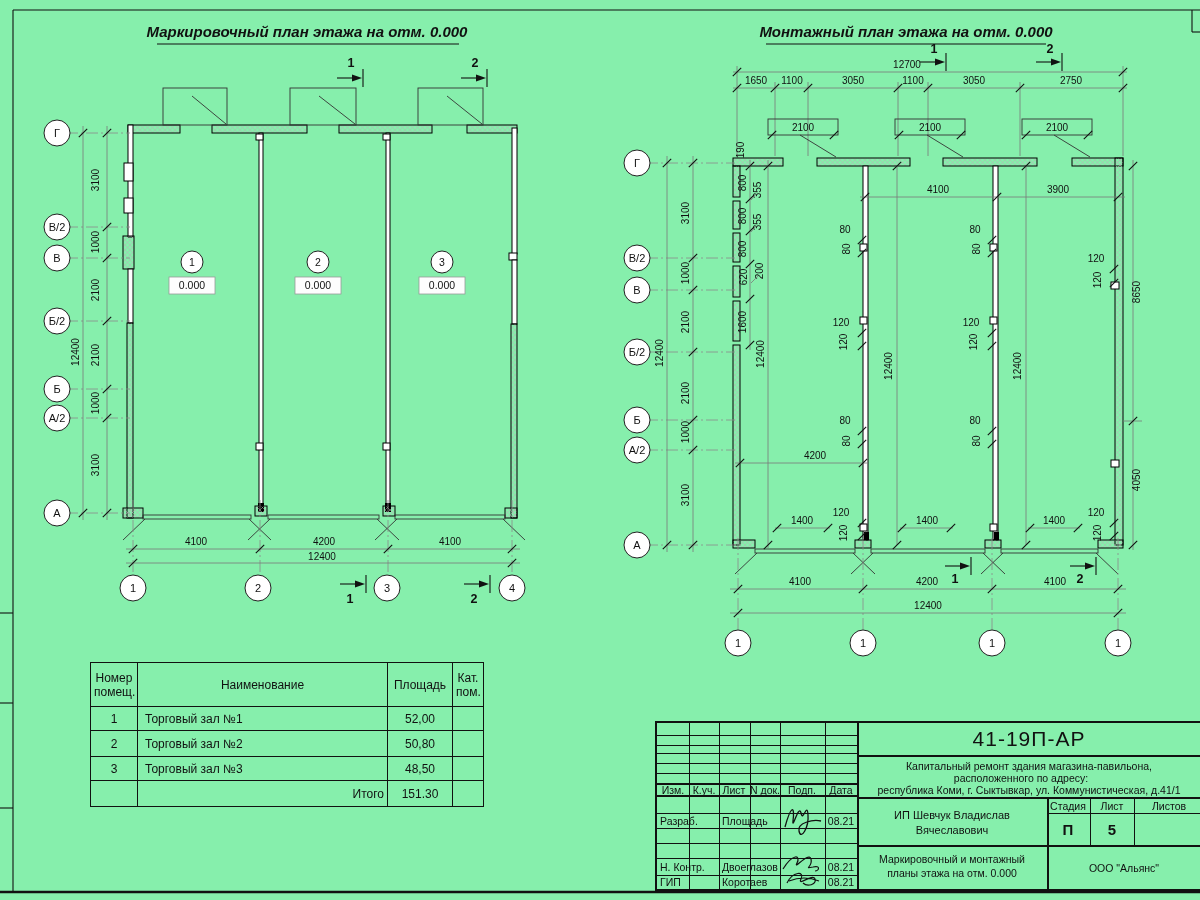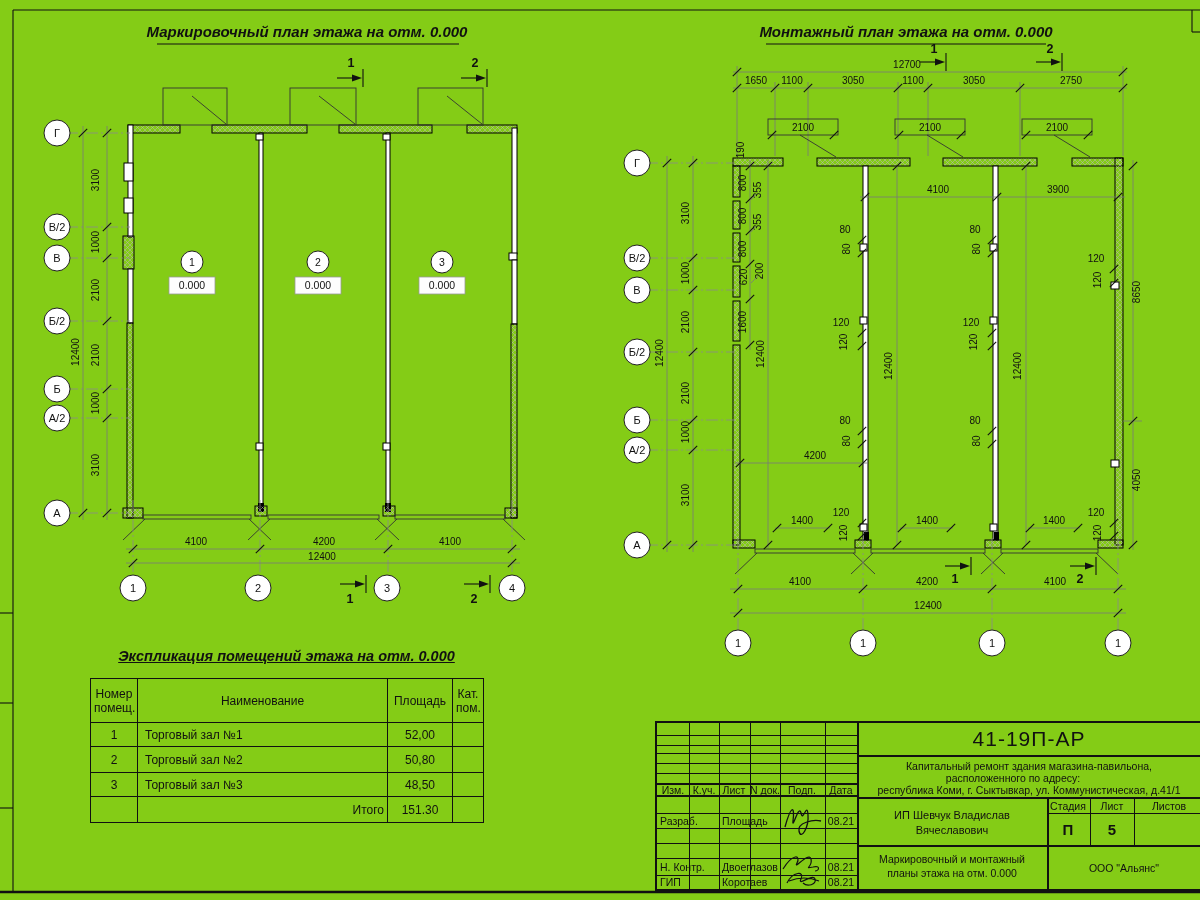--- a/index.html
+++ b/index.html
@@ -1,16 +1,16 @@
 <!DOCTYPE html>
 <html><head>
 <meta charset="utf-8">
 <style>
   html,body{margin:0;padding:0;background:#fff;}
-  .page{position:relative;width:1200px;height:900px;background:#84cc16;overflow:hidden;
+  .page{position:relative;width:1200px;height:900px;background:#86efac;overflow:hidden;
         font-family:"Liberation Sans",sans-serif;color:#111;}
   svg{position:absolute;left:0;top:0;}
   
   .w{fill:url(#ht);stroke:#000;stroke-width:1;}
   .wl{fill:#fff;stroke:#000;stroke-width:1;}
   .blk{fill:#000;stroke:none;}
   .th{fill:none;stroke:#333;stroke-width:.9;}
   .dl{fill:none;stroke:#7a7a7a;stroke-width:.8;}
   .axl{fill:none;stroke:#8a8a8a;stroke-width:.8;stroke-dasharray:12 3 2 3;}
   .bk{fill:none;stroke:#111;stroke-width:1.1;}
@@ -524,21 +524,20 @@
         <line x1="1070" y1="566" x2="1088" y2="566" class="bk"></line>
             <use href="#ah" x="1095" y="566"></use>
         <line x1="1096" y1="557" x2="1096" y2="575" class="bk"></line>
         <text class="sec" x="1080" y="583">2</text>
       </g>
     </g>
   </g>
 </svg>
 
 <div class="spec">
-  <div class="spec-title"><span>Экспликация помещений этажа на отм. 0.000</span></div>
   <table class="sp">
     <colgroup>
           <col style="width:47px">
           <col style="width:250px">
           <col style="width:65px">
           <col style="width:31px">
         </colgroup>
     <tbody>
           <tr style="height:44px">
       <td><span>Номер</span><br><span>помещ.</span></td>
@@ -621,21 +620,21 @@
   <svg class="sig" style="left:122px;top:74px" width="48" height="48">
     <path d="M6 30 C 12 8, 16 8, 14 24 C 13 34, 20 6, 22 16 C 24 26, 28 4, 29 18 C 30 30, 22 44, 20 34 C 18 26, 34 22, 42 24" fill="none" stroke="#111" stroke-width="1.3"></path>
   </svg>
   <svg class="sig" style="left:122px;top:120px" width="48" height="46">
     <path d="M4 26 C 14 10, 22 12, 18 20 C 14 28, 30 8, 32 16 C 34 24, 24 26, 34 24 C 42 22, 40 28, 36 28" fill="none" stroke="#111" stroke-width="1.2"></path>
     <path d="M8 40 C 14 28, 26 28, 22 36 C 18 44, 34 30, 36 36 C 38 42, 28 44, 24 40 M10 38 C 20 34, 30 34, 40 38" fill="none" stroke="#111" stroke-width="1.2"></path>
   </svg>
 
   <div class="cx code" style="left:372px;top:4px">41-19П-АР</div>
   <div class="cx" style="left:372px;top:37px">Капитальный ремонт здания магазина-павильона,</div>
-  <div class="cx" style="left:356px;top:49px">расположенного по адресу:</div>
+  <div class="cx" style="left:364px;top:49px">расположенного по адресу:</div>
   <div class="cx" style="left:372px;top:61px">республика Коми, г. Сыктывкар, ул. Коммунистическая, д.41/1</div>
   <div class="cx med" style="left:295px;top:86px">ИП Шевчук Владислав</div>
   <div class="cx med" style="left:295px;top:101px">Вячеславович</div>
   <div class="cx" style="left:411px;top:77px">Стадия</div>
   <div class="cx" style="left:455px;top:77px">Лист</div>
   <div class="cx" style="left:512px;top:77px">Листов</div>
   <div class="cx big" style="left:411px;top:98px">П</div>
   <div class="cx big" style="left:455px;top:98px">5</div>
   <div class="cx" style="left:295px;top:130px">Маркировочный и монтажный</div>
   <div class="cx" style="left:295px;top:144px">планы этажа на отм. 0.000</div>

